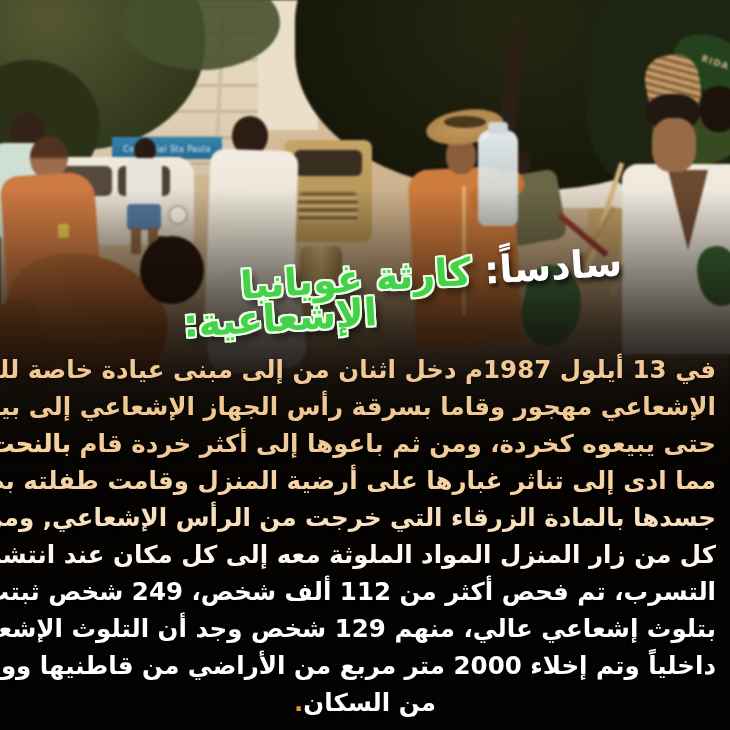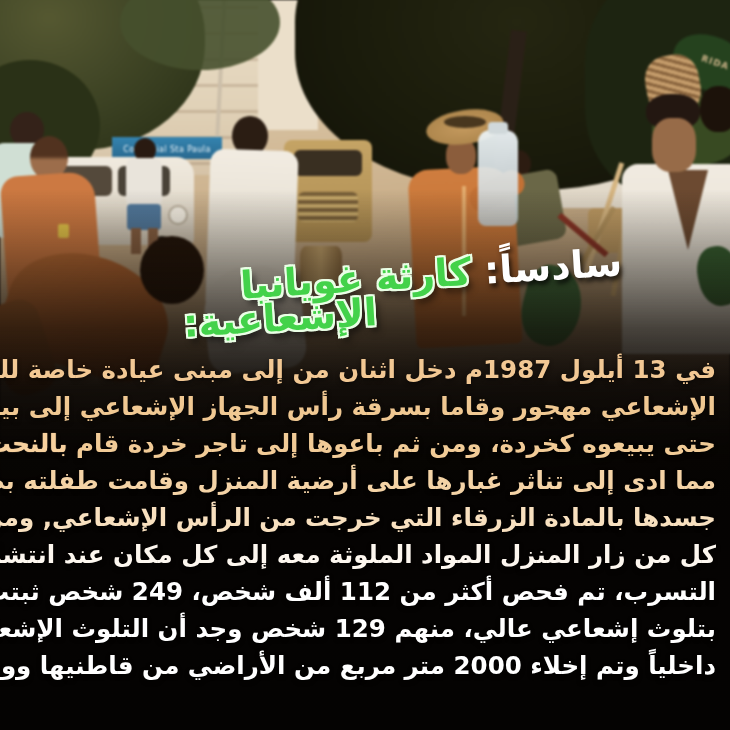--- a/index.html
+++ b/index.html
@@ -215,22 +215,23 @@
   </div>
 
   <div class="overlay"></div>
 
   <div class="title-line1"><span class="t-white">سادساً:</span> <span class="t-green">كارثة غويانيا</span></div>
   <div class="title-line2"><span class="t-green">الإشعاعية:</span></div>
 
   <div class="article">
     <div class="line l1"><span>في 13 أيلول 1987م دخل اثنان من إلى مبنى عيادة خاصة للعلاج</span></div>
     <div class="line l2"><span>الإشعاعي مهجور وقاما بسرقة رأس الجهاز الإشعاعي إلى بيت أحدهما</span></div>
-    <div class="line l3"><span>حتى يبيعوه كخردة، ومن ثم باعوها إلى تاجر خردة قام </span><span class="bold">بالنحت عليها</span></div>
+    <div class="line l3"><span>حتى يبيعوه كخردة، ومن ثم باعوها إلى أكثر خردة قام </span><span class="bold">بالنحت عليها</span></div>
     <div class="line l4"><span>مما ادى إلى تناثر غبارها على أرضية المنزل وقامت طفلته بطلاء</span></div>
     <div class="line l5"><span>جسدها بالمادة الزرقاء التي خرجت من الرأس الإشعاعي, ومن ثم نقل</span></div>
     <div class="line l6"><span>كل من زار المنزل المواد الملوثة معه إلى كل مكان عند انتشار خبر</span></div>
     <div class="line l7"><span>التسرب، تم فحص أكثر من 112 ألف شخص، 249 شخص ثبتت إصابتهم</span></div>
     <div class="line l8"><span>بتلوث إشعاعي عالي، منهم 129 شخص وجد أن التلوث الإشعاعي كان</span></div>
     <div class="line l9"><span>داخلياً وتم إخلاء 2000 متر مربع من الأراضي من قاطنيها ووفاة عدد</span></div>
+    <div class="line l10"><span>من السكان</span><span class="period">.</span></div>
   </div>
 
 </div>
 
 </body></html>

